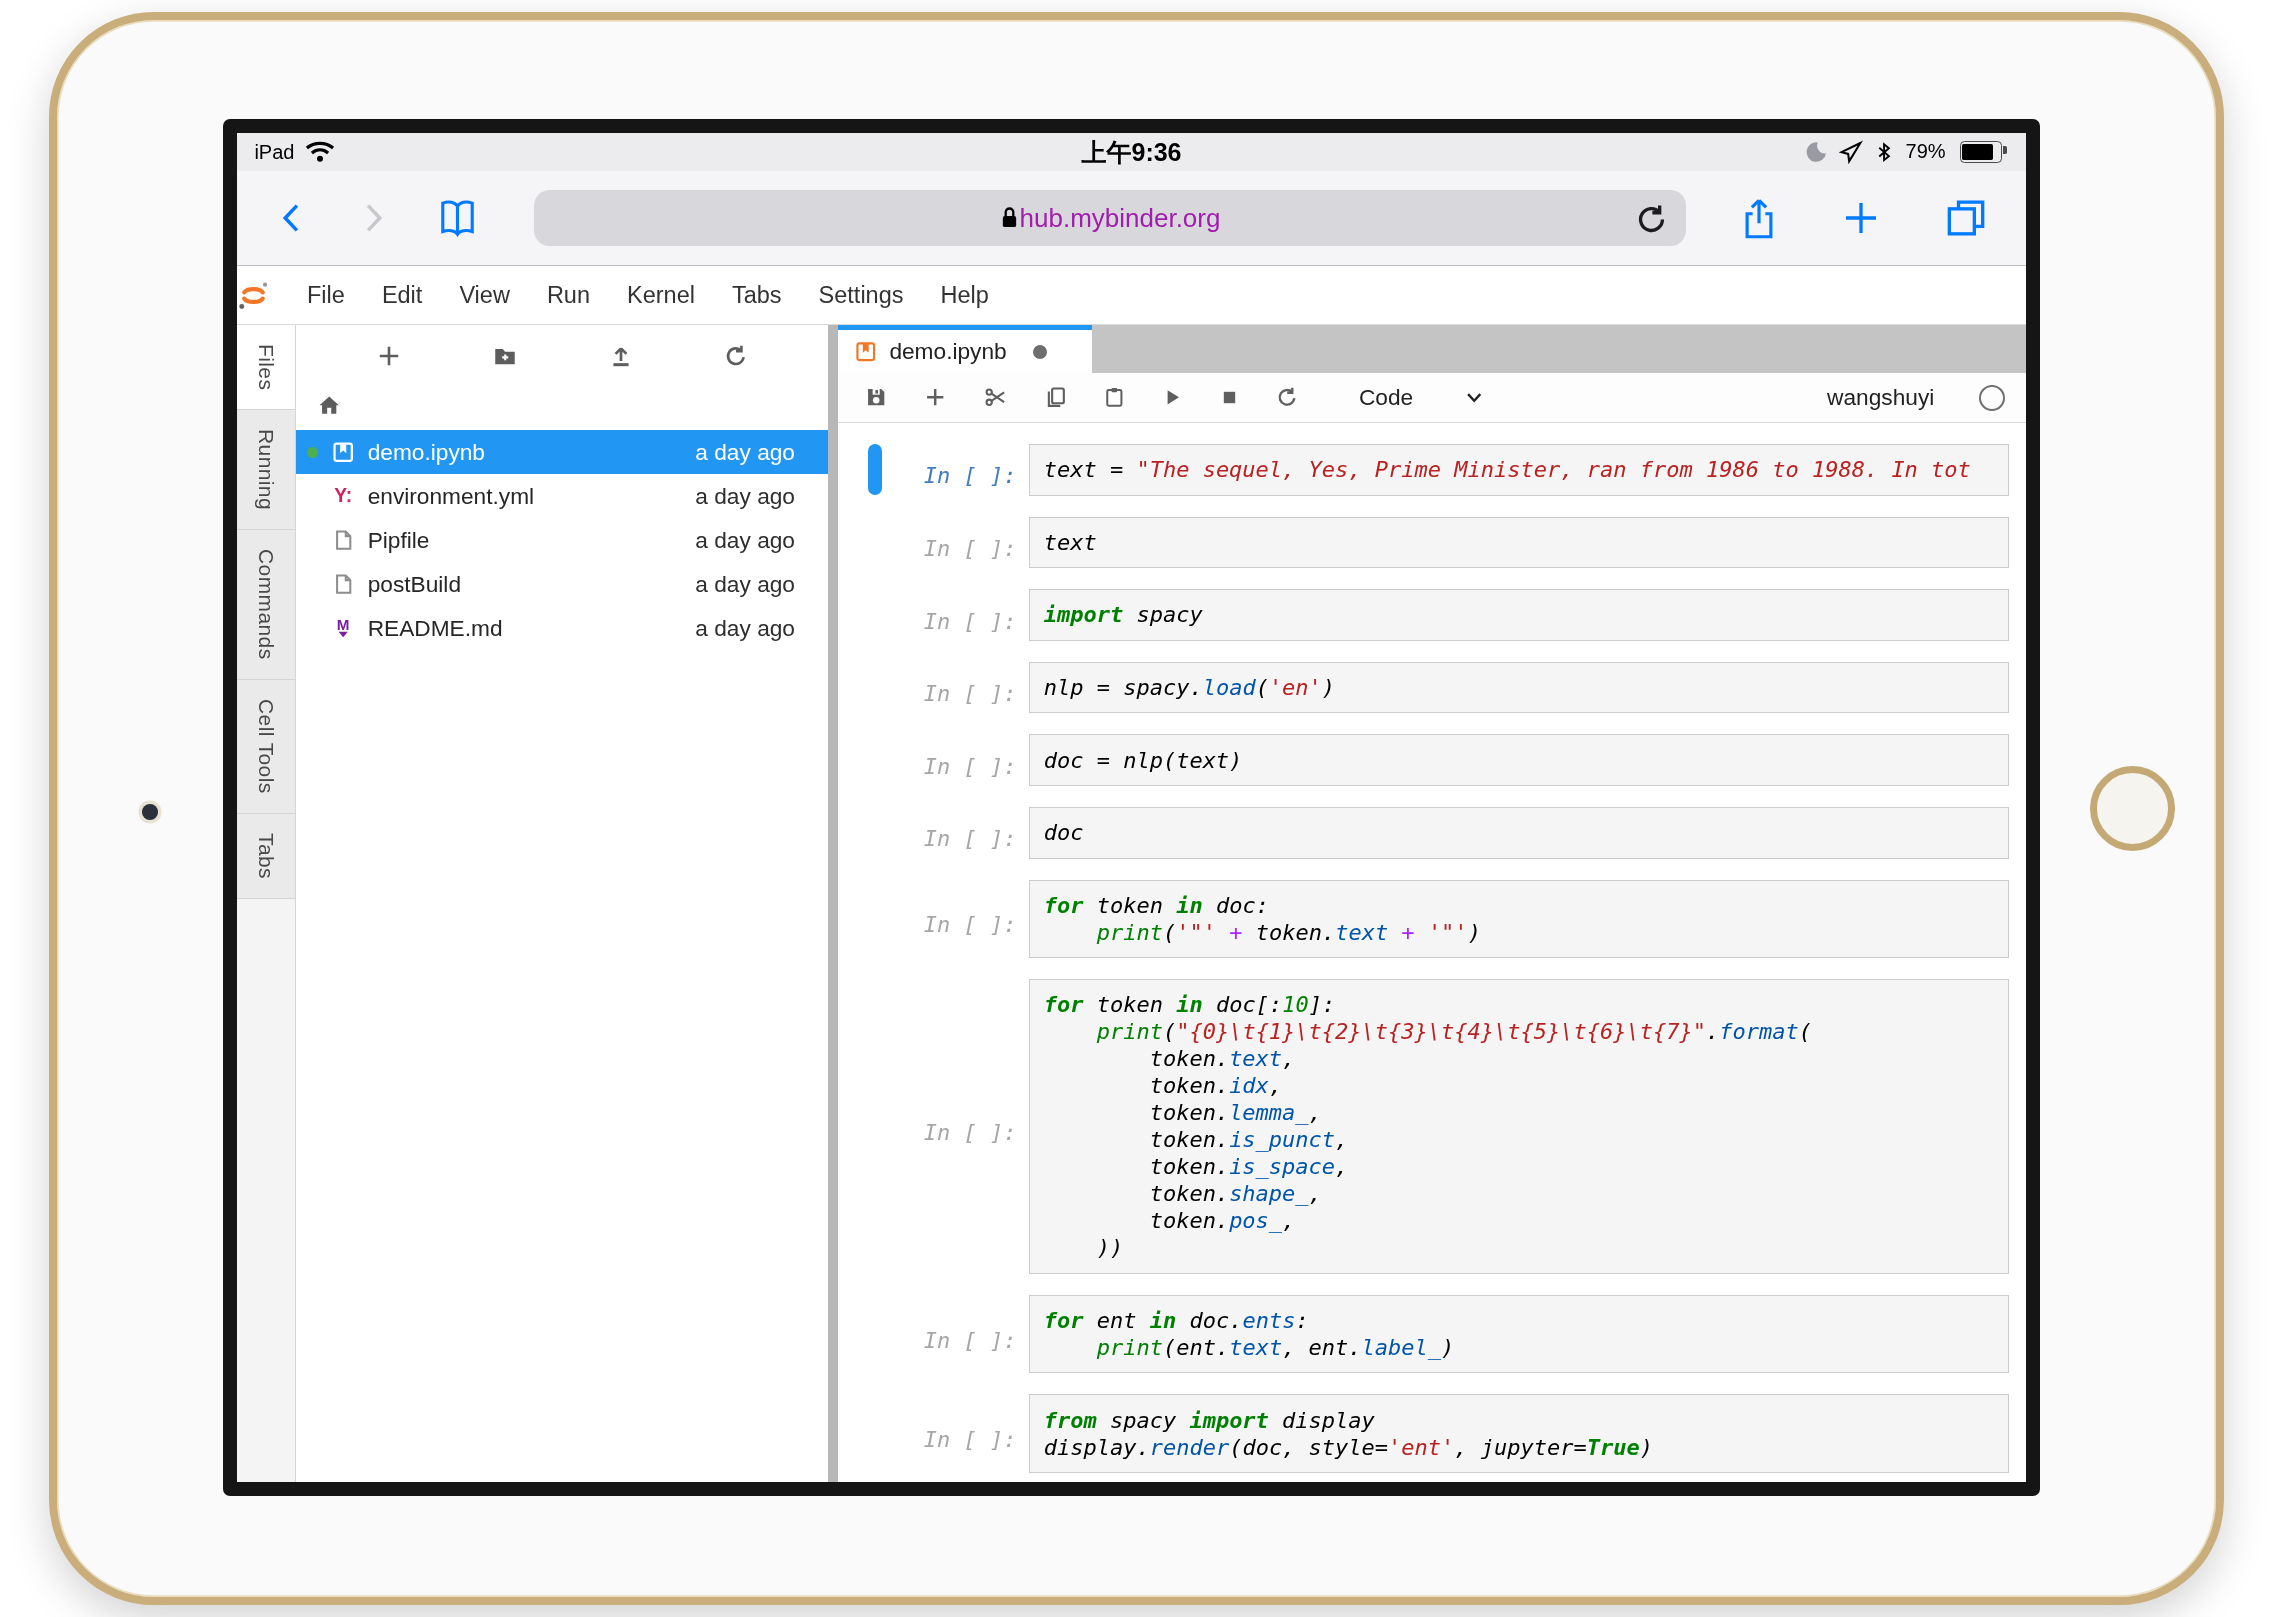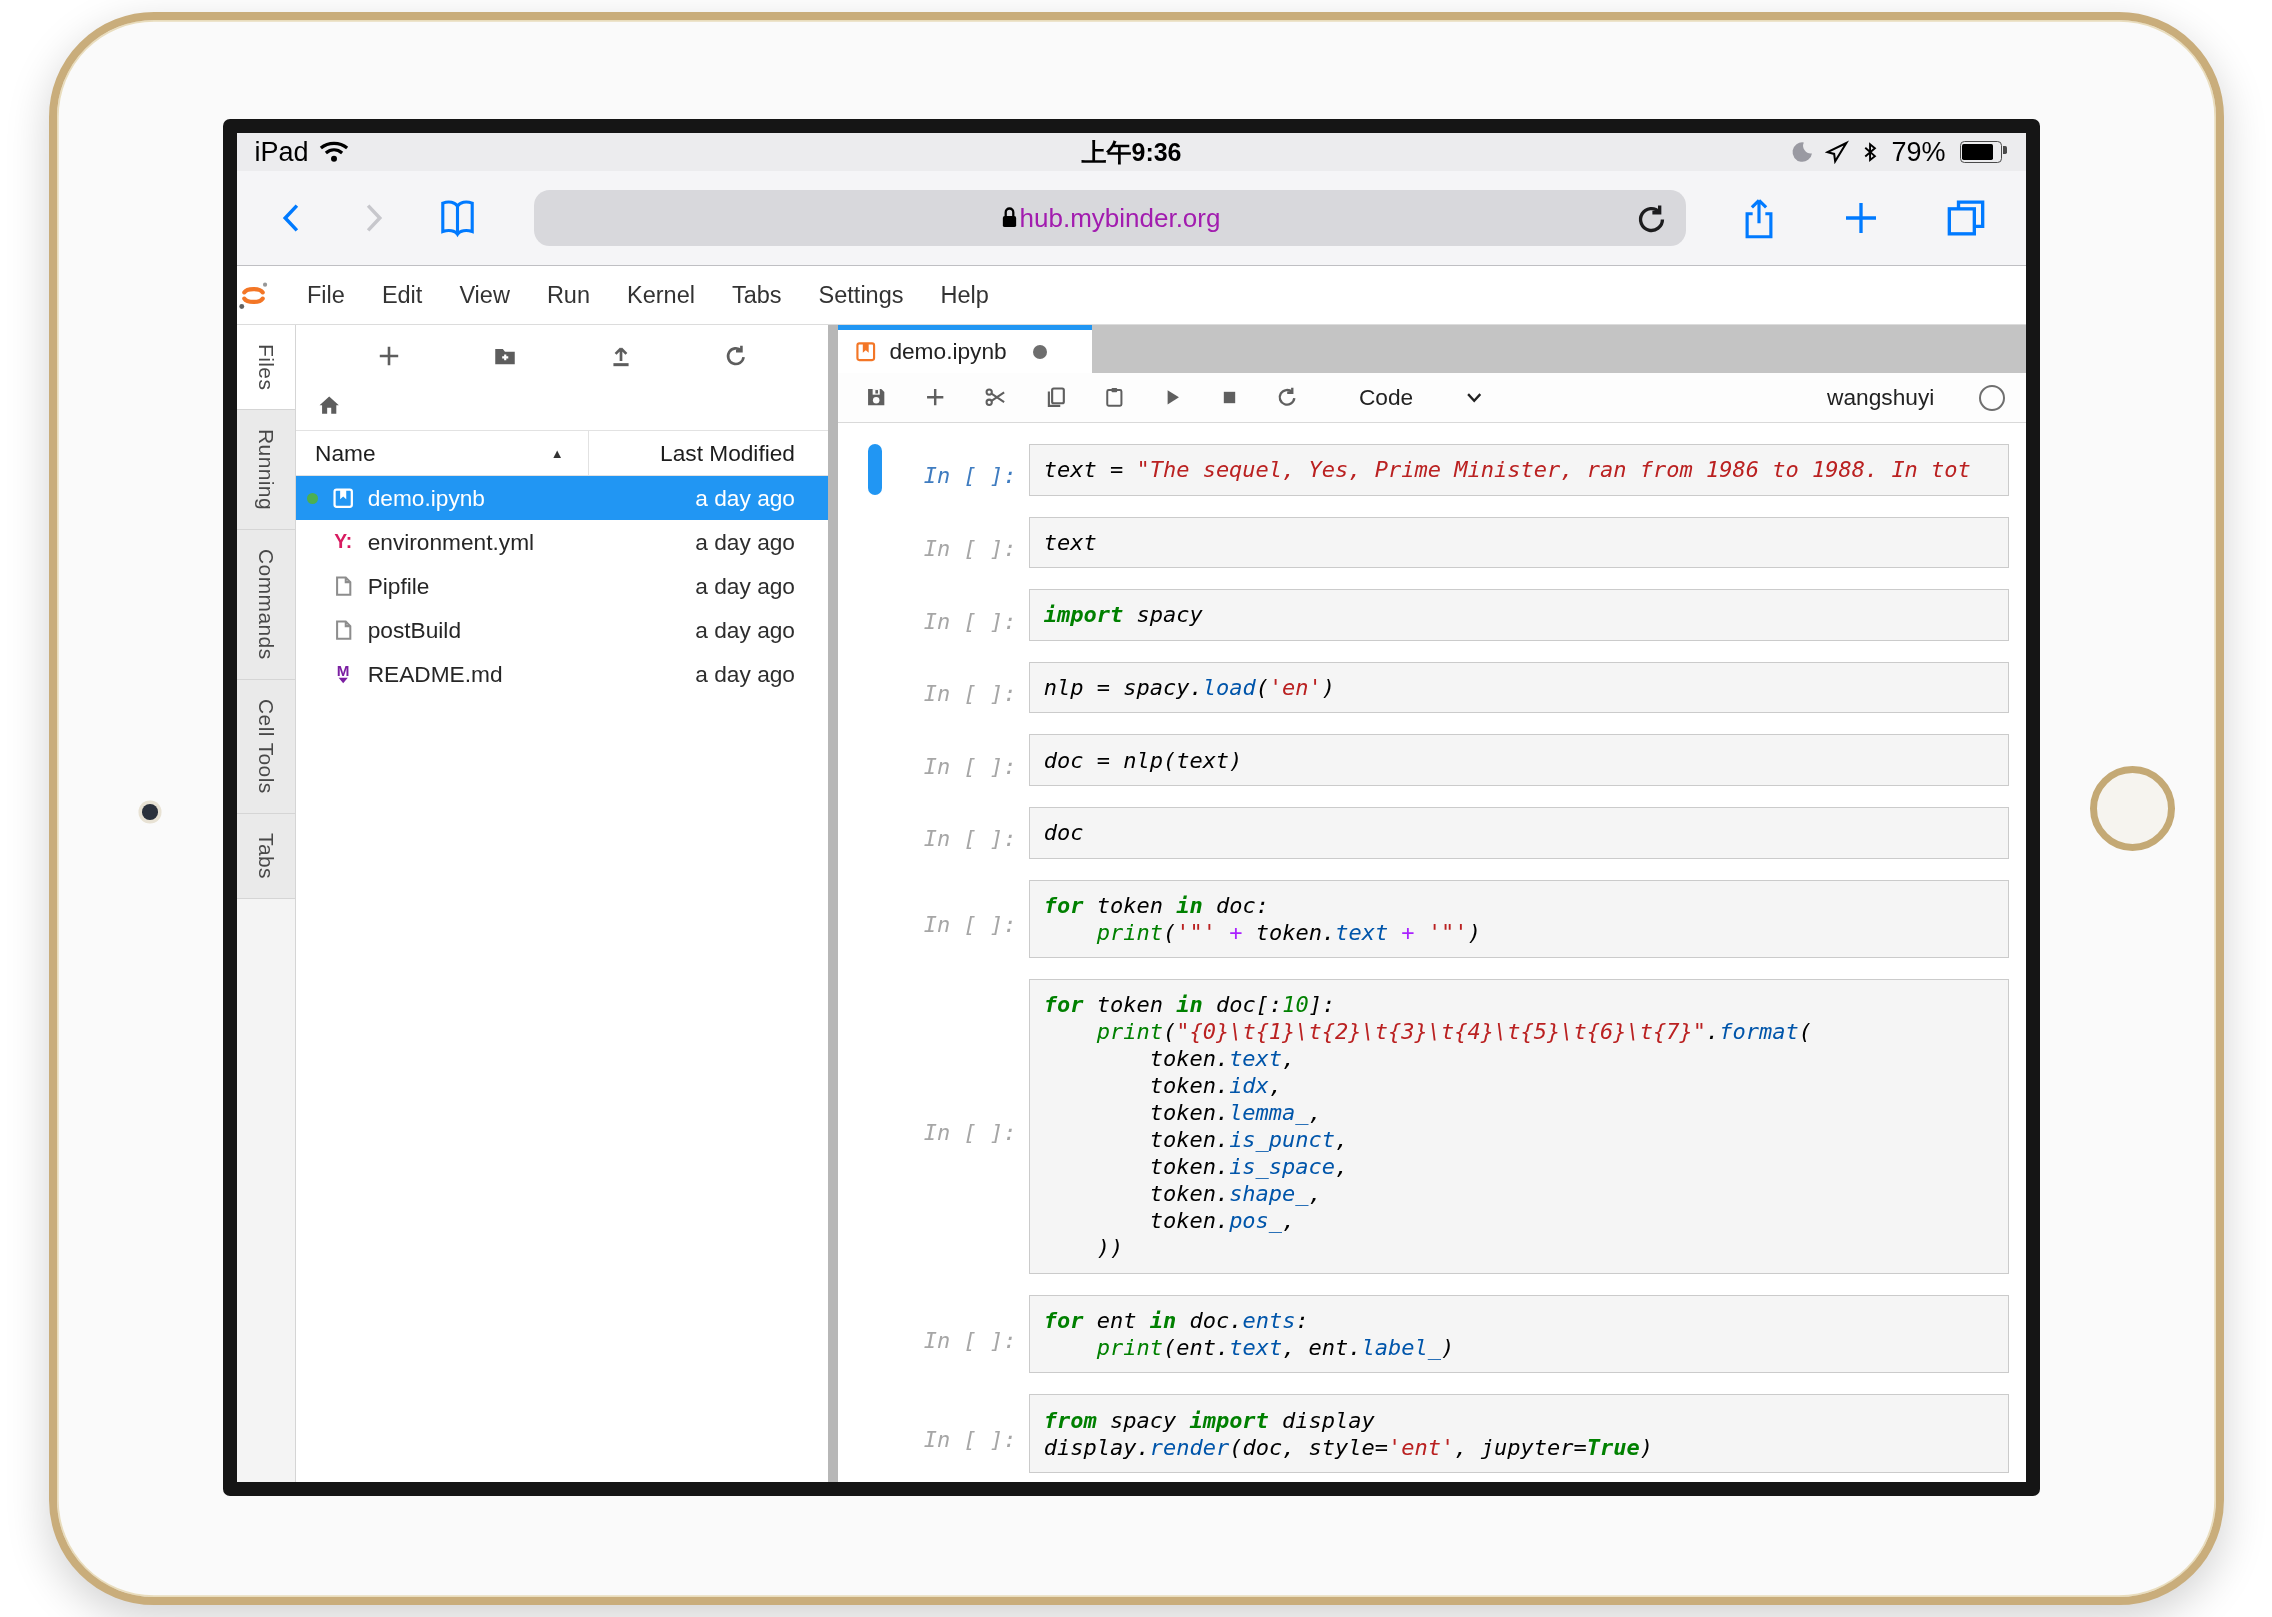--- a/index.html
+++ b/index.html
@@ -16,21 +16,21 @@
           border:7.8px solid #c4a975;box-sizing:border-box;background:#f6f4ef;}
   .screen-frame{position:absolute;left:223px;top:119px;width:1817px;height:1377px;box-sizing:border-box;
           background:#151515;border-radius:7px;padding:14px;}
   .screen{width:1789px;height:1349px;background:#fff;overflow:hidden;display:flex;flex-direction:column;position:relative;}
 
   
   .status-bar{height:38px;background:#ececee;display:flex;align-items:center;padding:0 17.4px;flex:0 0 38px;}
   .sb-left,.sb-right{flex:1;display:flex;align-items:center;gap:10.5px;}
   .sb-right{justify-content:flex-end;}
   .sb-center{flex:0 0 auto;font-size:25px;font-weight:700;color:#000;text-align:center;}
-  .sb-text{font-size:27px;color:#000;}
+  .sb-text{font-size:20px;color:#000;}
   .icon{display:inline-flex;align-items:center;justify-content:center;}
   .icon svg{display:block;}
   .batt{width:40px;height:20px;border:1.7px solid #4a4a4a;border-radius:4.4px;position:relative;margin-left:3.5px;margin-right:7px;}
   .batt i{position:absolute;left:1.7px;top:1.7px;bottom:1.7px;width:76%;background:#000;border-radius:1.7px;}
   .batt:after{content:'';position:absolute;right:-6.1px;top:4.4px;width:3.5px;height:7.8px;background:#4a4a4a;border-radius:0 1.7px 1.7px 0;}
 
   
   .safari-bar{height:94px;flex:0 0 94px;background:#f5f5f7;border-bottom:1.7px solid #bfbfc3;
               display:flex;align-items:center;padding:0 38px;}
   .nav-btn{color:#007aff;}
@@ -278,29 +278,20 @@
                   </svg>
                 </span>
               </div>
             <div class="fb-crumb">
               <span class="icon">
                   <svg width="24.4" height="24.4" viewBox="0 0 24 24">
                     <path d="M12 3.5 L21.5 12 H19 V20.5 H14 V14.5 H10 V20.5 H5 V12 H2.5 Z" fill="currentColor"></path>
                   </svg>
                 </span>
             </div>
-            <div class="fb-header">
-              <div class="fbh-name">
-                <span>Name</span>
-                <span class="fbh-caret">▲</span>
-              </div>
-              <div class="fbh-mod">
-                <span>Last Modified</span>
-              </div>
-            </div>
             <div id="file-rows">
                 <div class="frow sel running">
                   <span class="run-dot">
                     <i></i>
                   </span>
                   <span class="ficon ic-notebook">
                     <svg width="24.4" height="24.4" viewBox="0 0 24 24">
                       <rect x="3.5" y="3.5" width="17" height="17" rx="2" fill="none" stroke="currentColor" stroke-width="2.2"></rect>
                       <path d="M9 3.5 H15 V13 L12 10.4 L9 13 Z" fill="currentColor"></path>
                     </svg>

